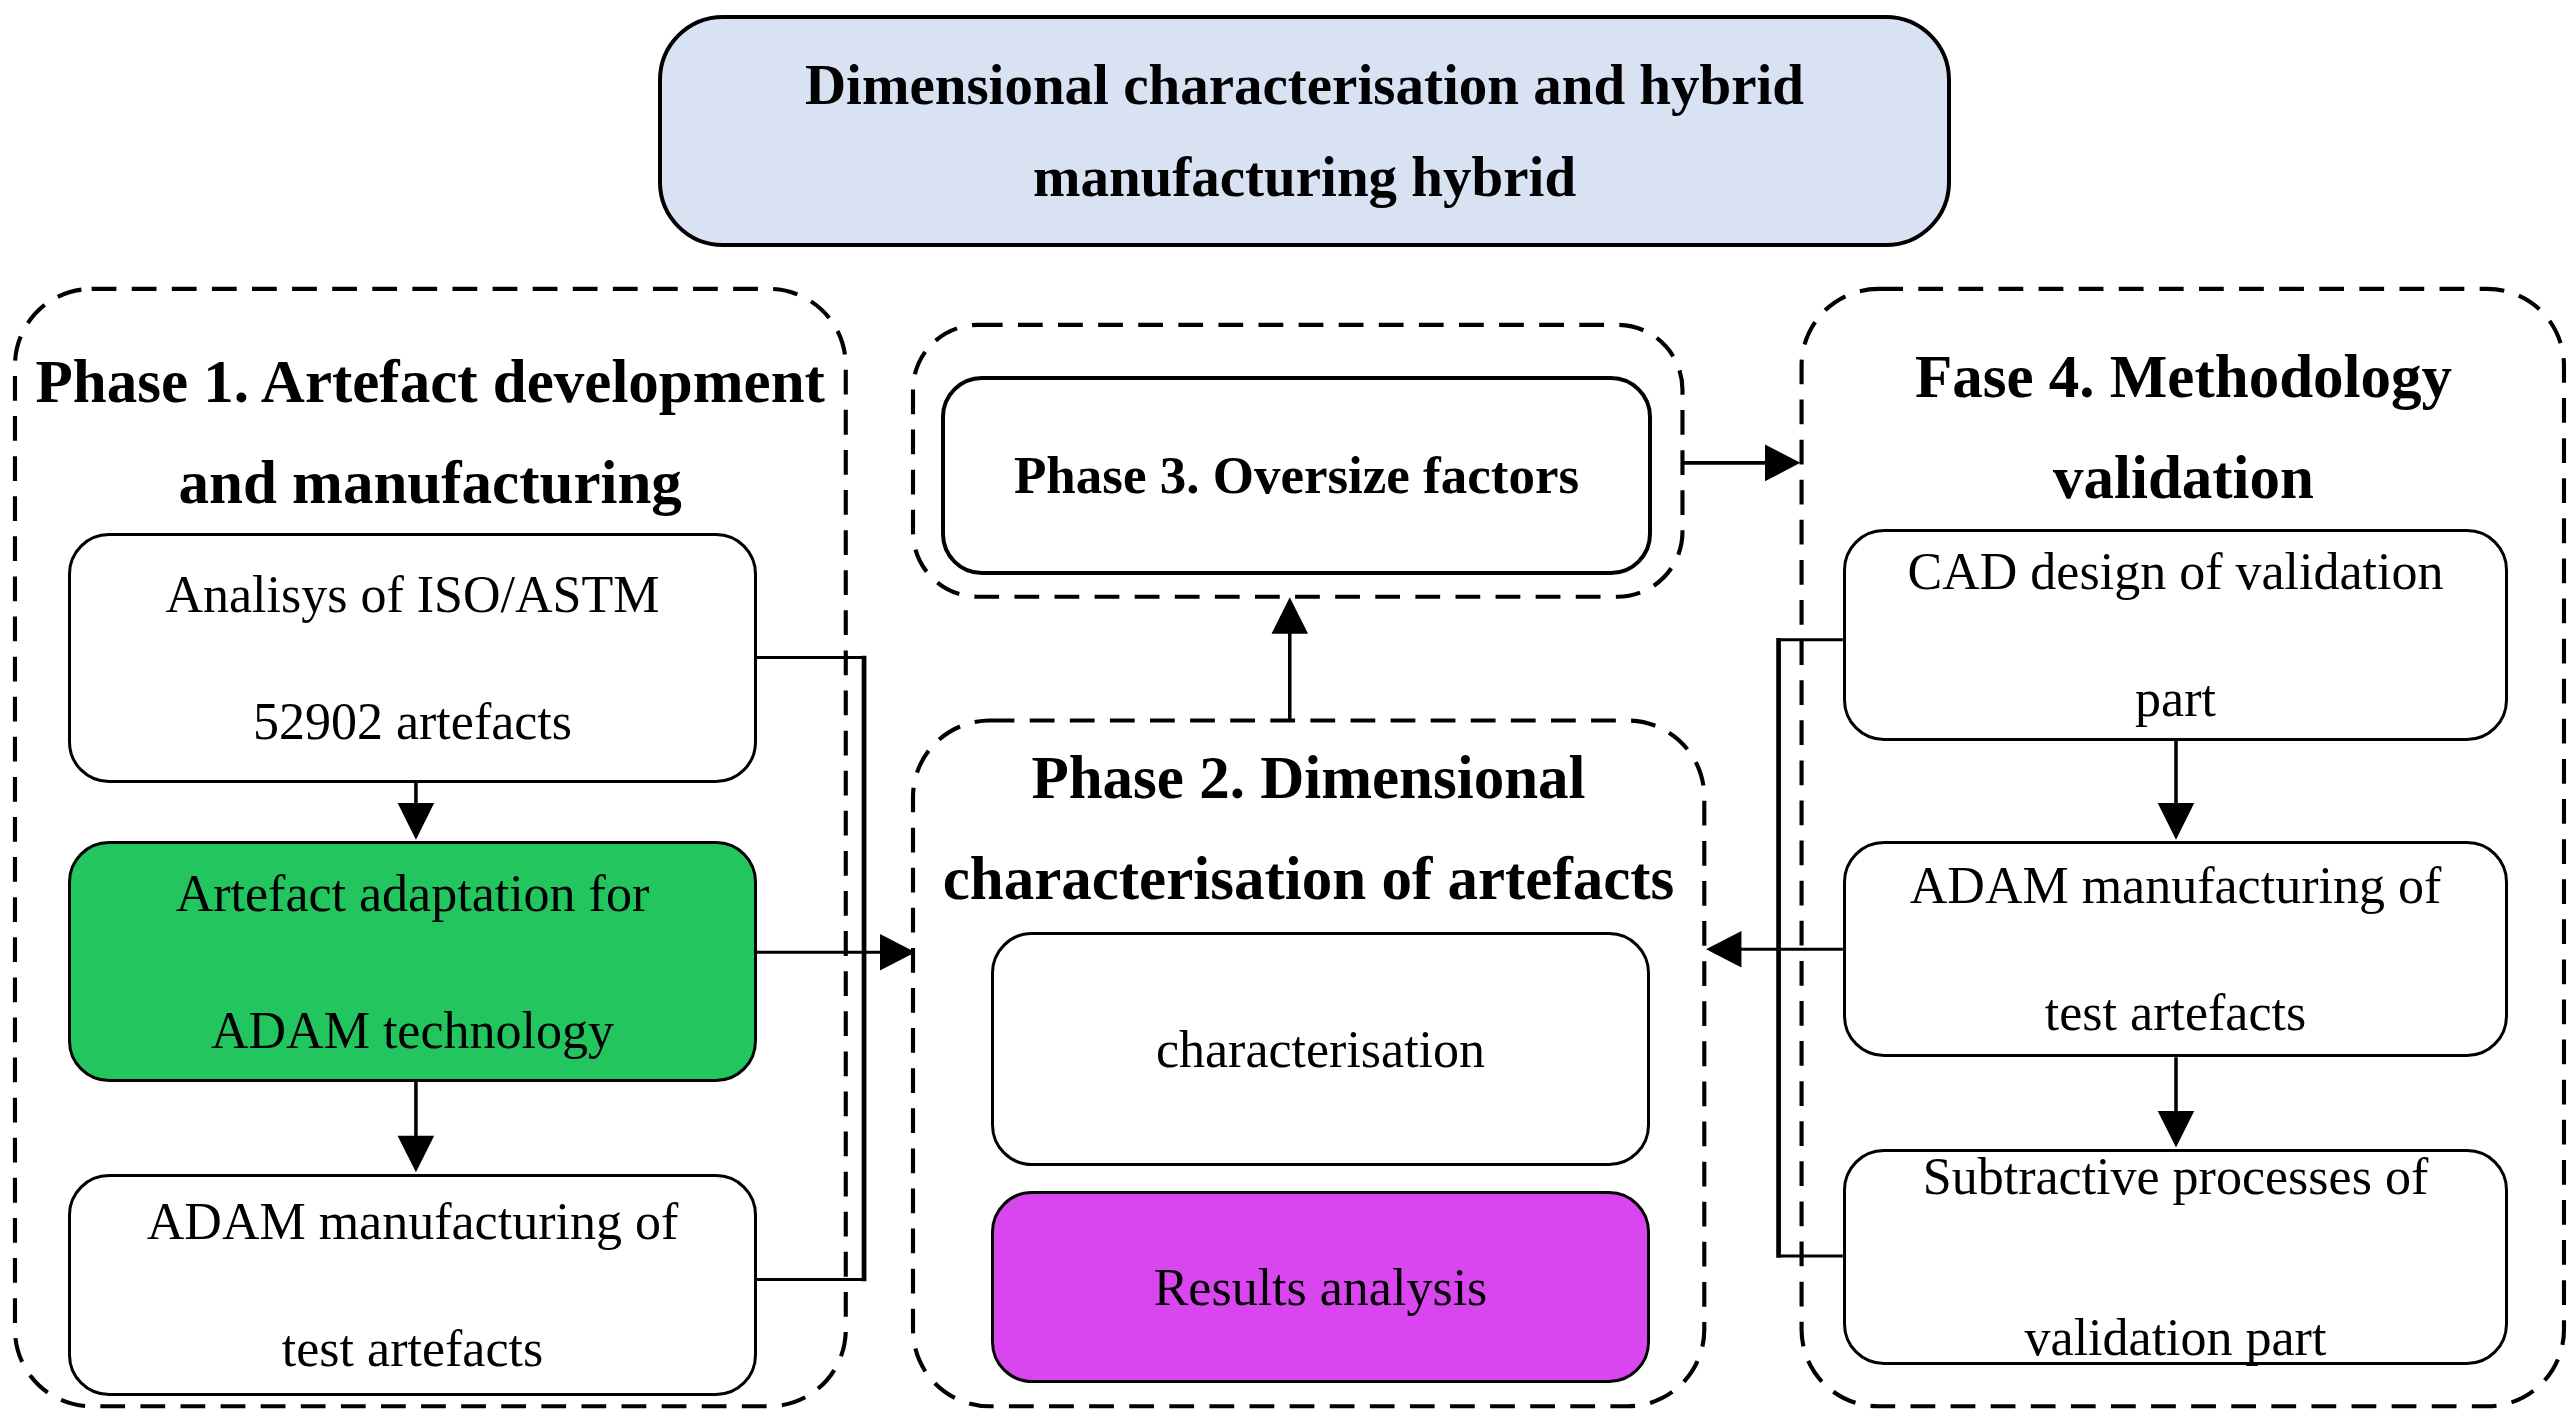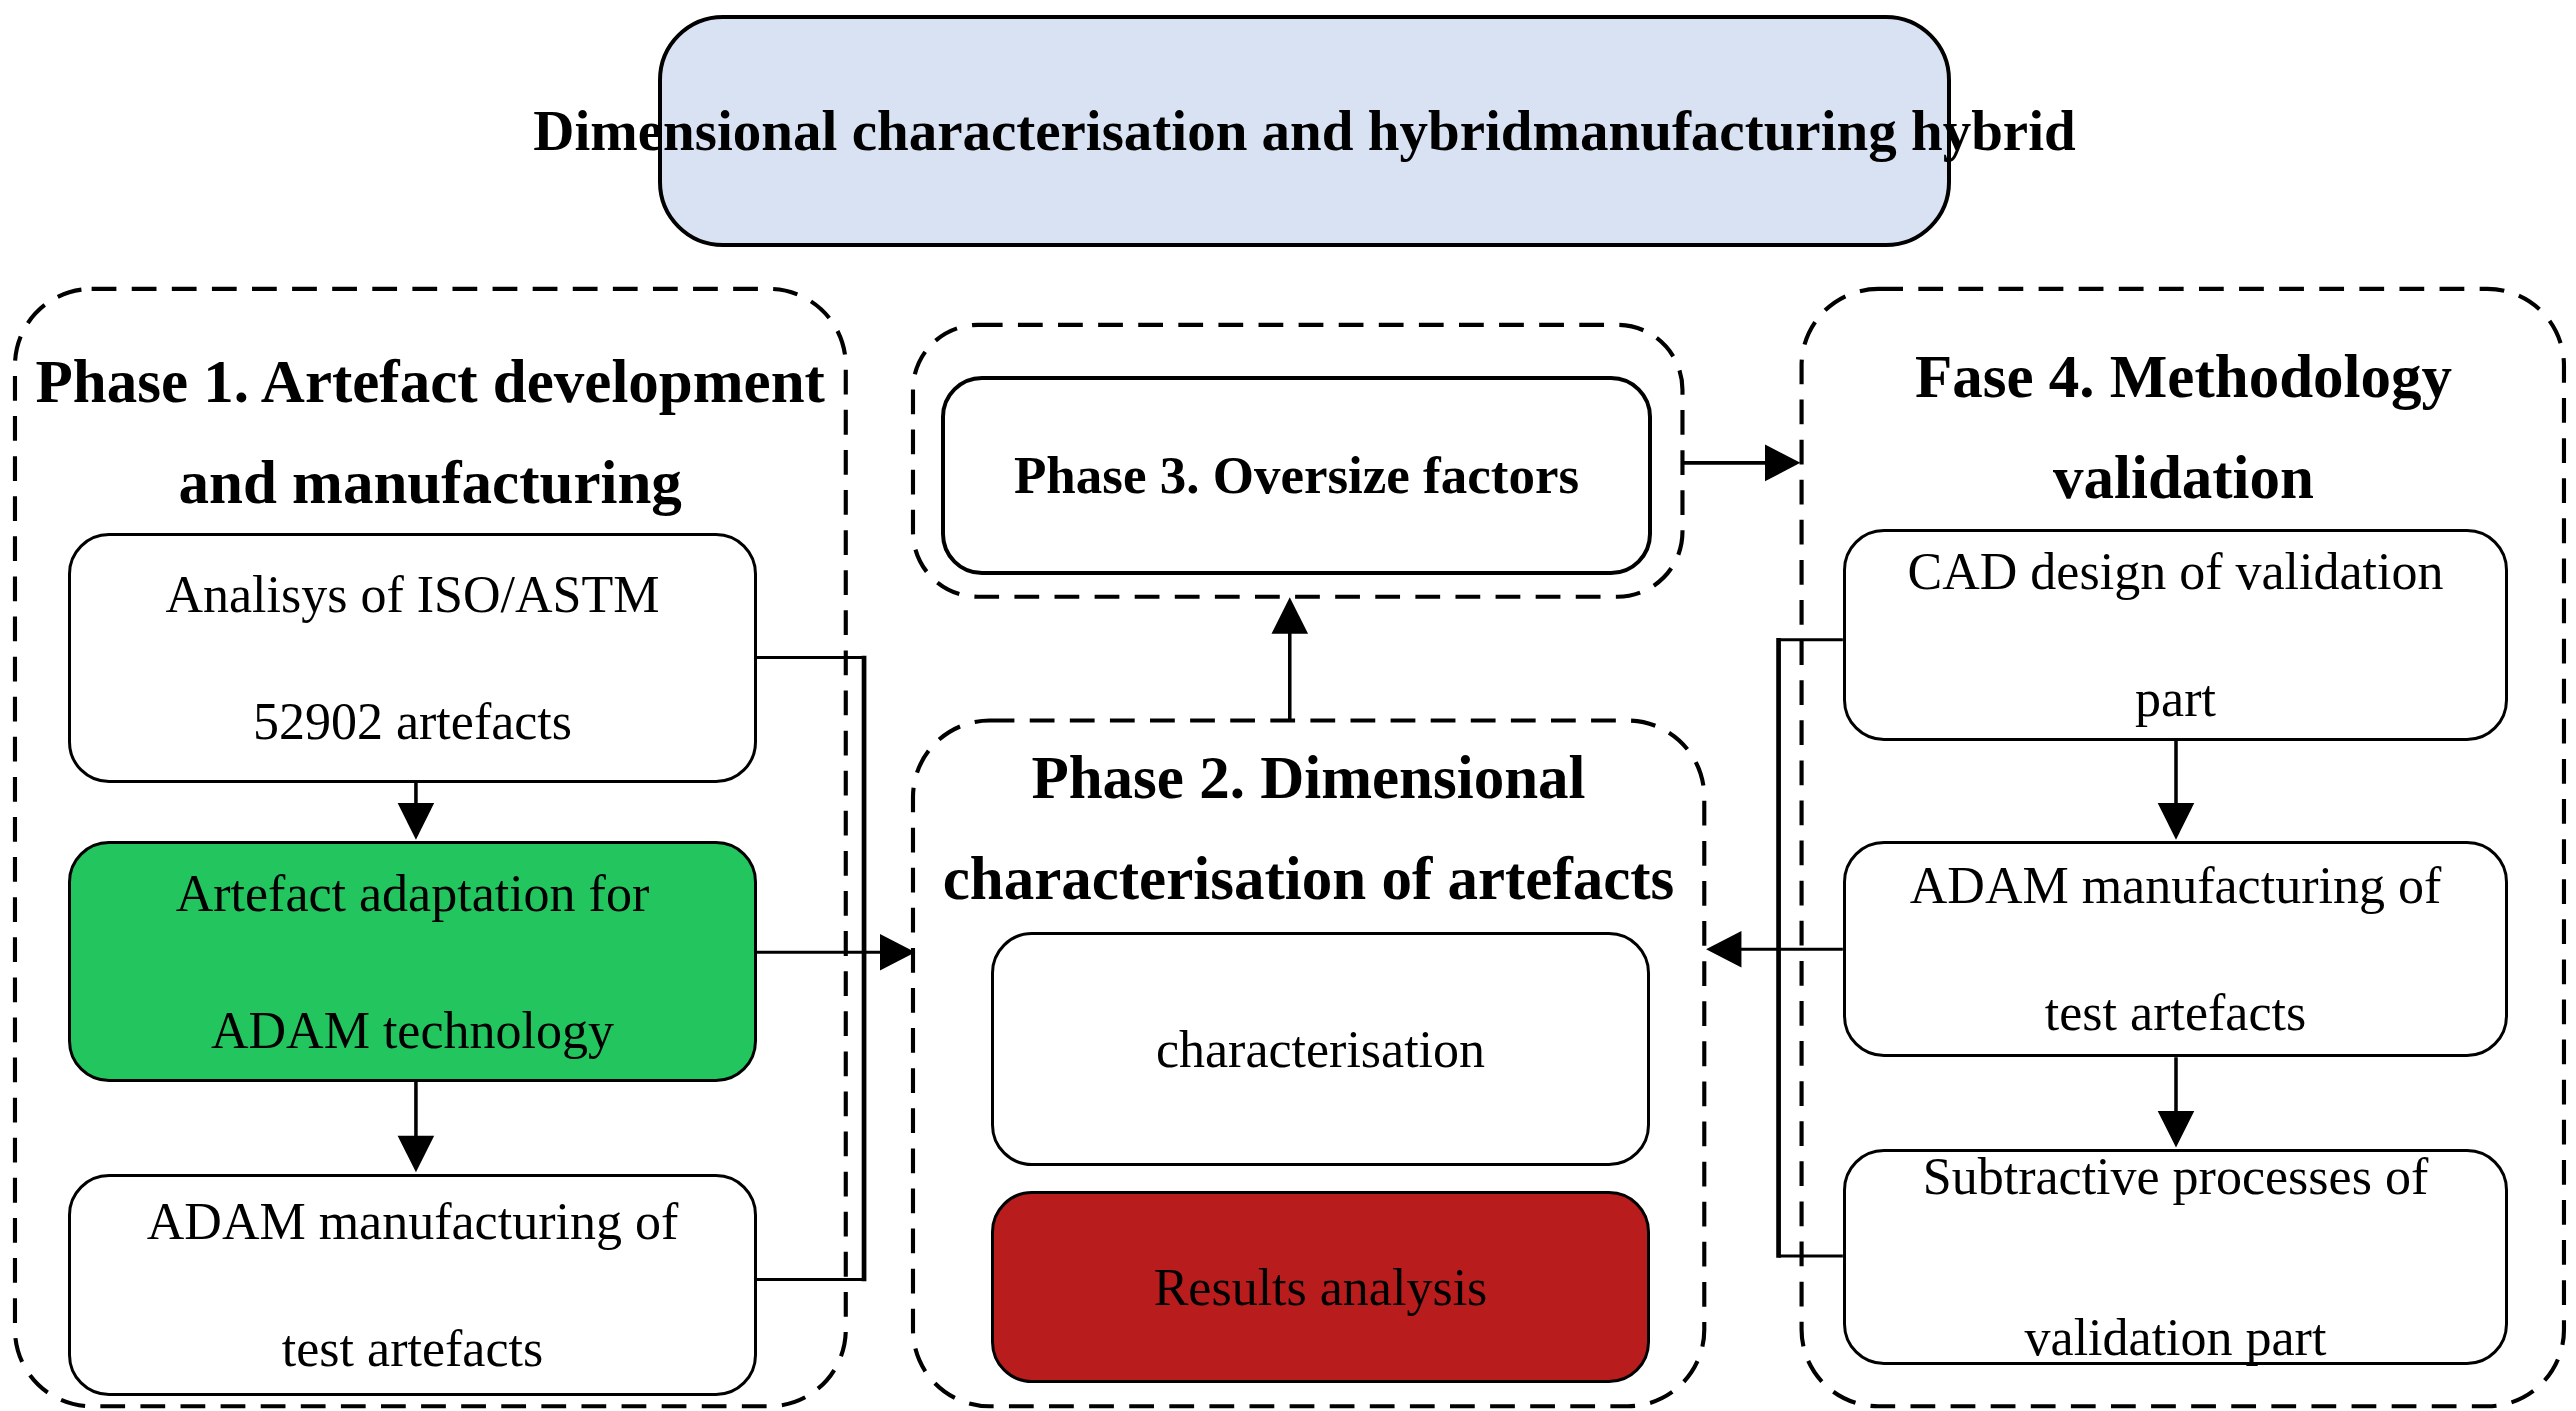--- a/index.html
+++ b/index.html
@@ -10,21 +10,21 @@
     font-family: "Liberation Serif", "DejaVu Serif", serif;
     color: #000;
   }
   #canvas { position: absolute; left: 0; top: 0; width: 2576px; height: 1411px; }
 
   
   .titlebox {
     position: absolute; left: 658px; top: 14.7px; width: 1293px; height: 232px;
     background: #d9e2f3;
     border: 4.7px solid #000; border-radius: 65px;
-    display: flex; flex-direction: row; align-items: center; justify-content: center;
+    display: flex; flex-direction: column; align-items: center; justify-content: center;
     font-size: 57px; font-weight: bold; line-height: 92px;
     text-align: center; white-space: nowrap;
   }
 
   
   .hdr {
     position: absolute;
     font-size: 61px; font-weight: bold; line-height: 101px;
     text-align: center; white-space: nowrap;
     z-index: 3;
@@ -105,21 +105,21 @@
     <span>test artefacts</span>
   </div>
 
   <div class="box" id="p3b" style="background: rgb(255, 255, 255);">
     <span>Phase 3. Oversize factors</span>
   </div>
 
   <div class="box" id="p2b1" style="background: rgb(255, 255, 255);">
     <span>characterisation</span>
   </div>
-  <div class="box" id="p2b2" style="background: #b91c1c; font-family: Liberation Serif, serif;">
+  <div class="box" id="p2b2" style="background: #d946ef; font-family: Liberation Serif, serif;">
     <span>Results analysis</span>
   </div>
 
   <div class="box" id="p4b1" style="background: rgb(255, 255, 255);">
     <span>CAD design of validation</span>
     <span>part</span>
   </div>
   <div class="box" id="p4b2" style="background: rgb(255, 255, 255);">
     <span>ADAM manufacturing of</span>
     <span>test artefacts</span>

